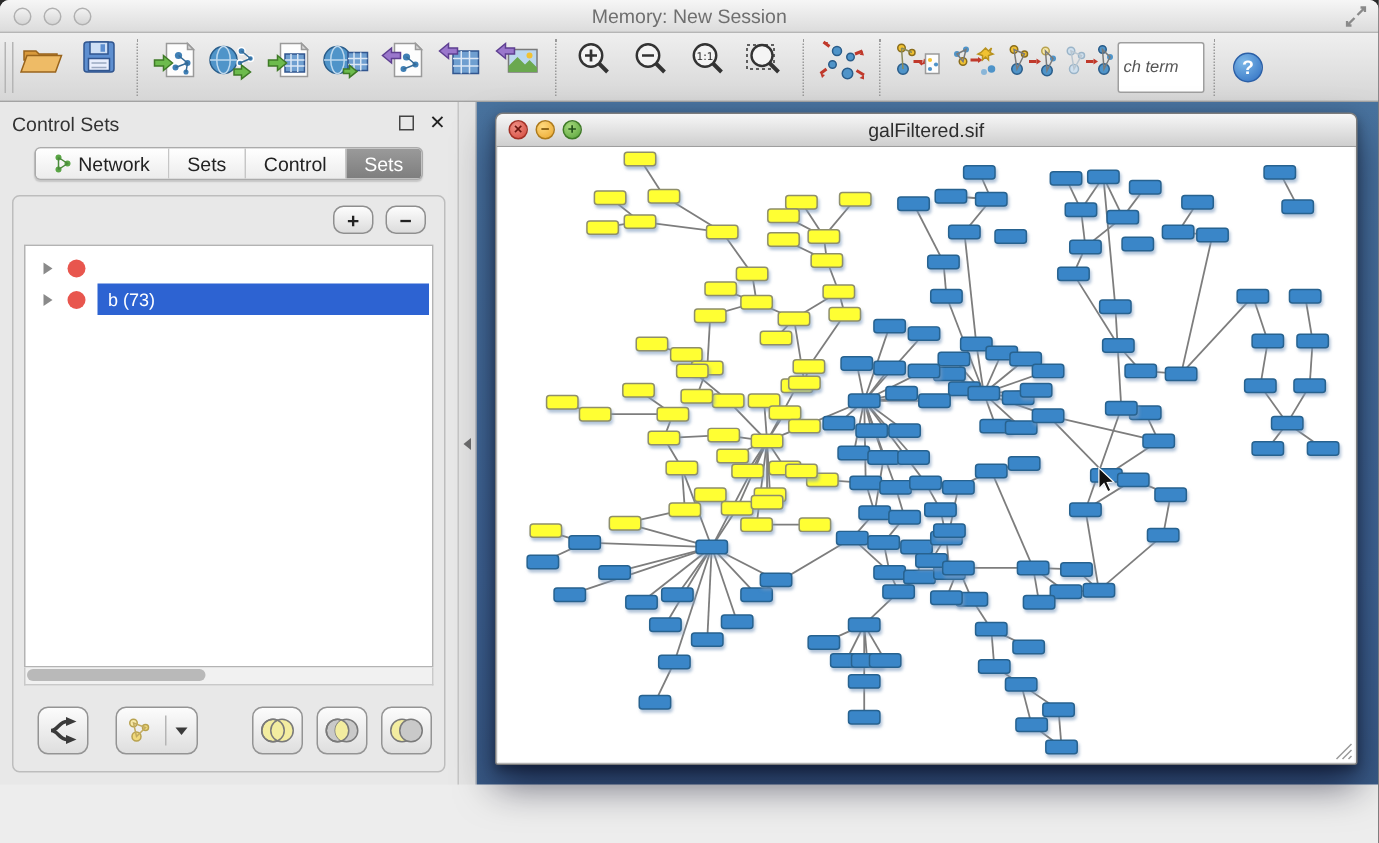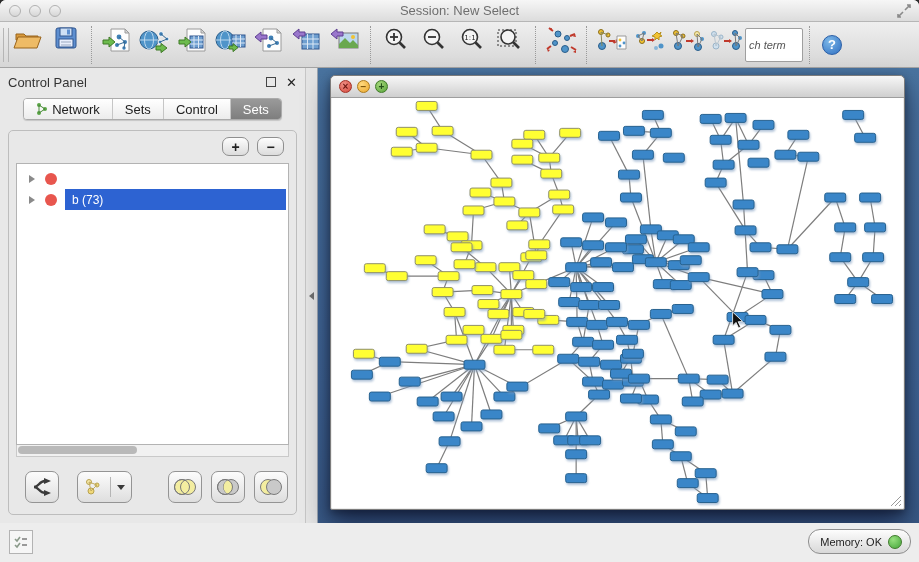--- a/index.html
+++ b/index.html
@@ -116,21 +116,21 @@
 <body>
 
 <div id="app">
 
   <div class="titlebar">
     <div class="traffic">
       <div class="tl"></div>
       <div class="tl"></div>
       <div class="tl"></div>
     </div>
-    <div class="win-title">Session: New Select</div>
+    <div class="win-title">Memory: New Session</div>
     <svg class="fs-icon" viewBox="0 0 14 14">
       <path d="M8 6 L13 1 M10 1h3v3 M6 8 L1 13 M1 10v3h3" stroke="#8a8a8a" stroke-width="1.6" fill="none"></path>
     </svg>
   </div>
 
   <div class="toolbar">
     <div class="tb-handle"></div>
     <div class="tb-btn">
       <svg width="30" height="26" viewBox="0 0 30 26">
         <path d="M3 8 h8 l2 2 h12 v4 H3z" fill="#d99a3c" stroke="#99641c"></path>
@@ -321,21 +321,21 @@
 
     <input class="search-field" readonly="" value="ch term" style="">
     <div class="tb-sep"></div>
     <div class="help-btn">?</div>
   </div>
 
   <div class="main">
 
     <div class="cpanel">
       <div class="cp-header">
-        <span>Control Panel</span>
+        <span>Control Sets</span>
         <span class="sp"></span>
         <span class="cp-float"></span>
         <span class="cp-close">✕</span>
       </div>
 
       <div class="cp-tabs">
         <div class="seg">
           <div class="seg-item">
             <svg width="12" height="14" viewBox="0 0 12 14">
               <circle cx="3" cy="3" r="2" fill="#5aa546"></circle>
@@ -433,20 +433,21 @@
     </div>
 
     <div class="desktop">
       <div class="frame">
         <div class="f-titlebar">
           <div class="f-buttons">
             <div class="fb fb-close">×</div>
             <div class="fb fb-min">−</div>
             <div class="fb fb-max">+</div>
           </div>
+          <div class="f-title">galFiltered.sif</div>
         </div>
         <div class="f-canvas">
           <svg id="graph-svg" width="100%" height="100%" viewBox="0 0 573 412" preserveAspectRatio="none">
             <g id="edges-layer">
                 <line x1="95" y1="8" x2="111" y2="33" stroke="#7d7d7d" stroke-width="1.2"></line>
                 <line x1="111" y1="33" x2="150" y2="57" stroke="#7d7d7d" stroke-width="1.2"></line>
                 <line x1="75" y1="34" x2="95" y2="50" stroke="#7d7d7d" stroke-width="1.2"></line>
                 <line x1="70" y1="54" x2="95" y2="50" stroke="#7d7d7d" stroke-width="1.2"></line>
                 <line x1="95" y1="50" x2="150" y2="57" stroke="#7d7d7d" stroke-width="1.2"></line>
                 <line x1="150" y1="57" x2="170" y2="85" stroke="#7d7d7d" stroke-width="1.2"></line>
@@ -821,28 +822,14 @@
               </g>
           </svg>
           <svg class="grip" width="14" height="14">
             <path d="M13 3 L3 13 M13 7 L7 13 M13 11 L11 13" stroke="#9a9a9a" fill="none"></path>
           </svg>
         </div>
       </div>
     </div>
   </div>
 
-  <div class="statusbar">
-    <div class="task-btn">
-      <svg width="16" height="14" viewBox="0 0 16 14">
-        <path d="M2 4 l2 2 3 -4" stroke="#8a9a8a" stroke-width="1.6" fill="none"></path>
-        <line x1="9" y1="4" x2="14" y2="4" stroke="#9a9a9a" stroke-width="2"></line>
-        <path d="M2 10 l2 2 3 -4" stroke="#8a9a8a" stroke-width="1.6" fill="none"></path>
-        <line x1="9" y1="10" x2="14" y2="10" stroke="#9a9a9a" stroke-width="2"></line>
-      </svg>
-    </div>
-    <div class="mem-btn">
-      <span>Memory: OK</span>
-      <span class="led"></span>
-    </div>
-  </div>
 
 </div>
 
 </body></html>

